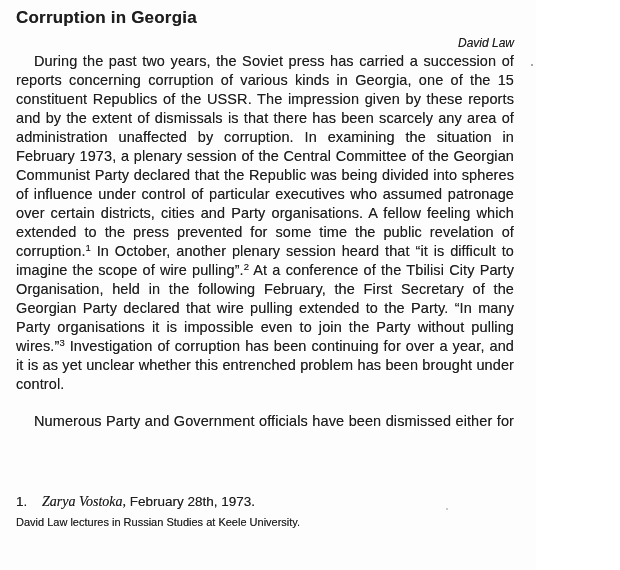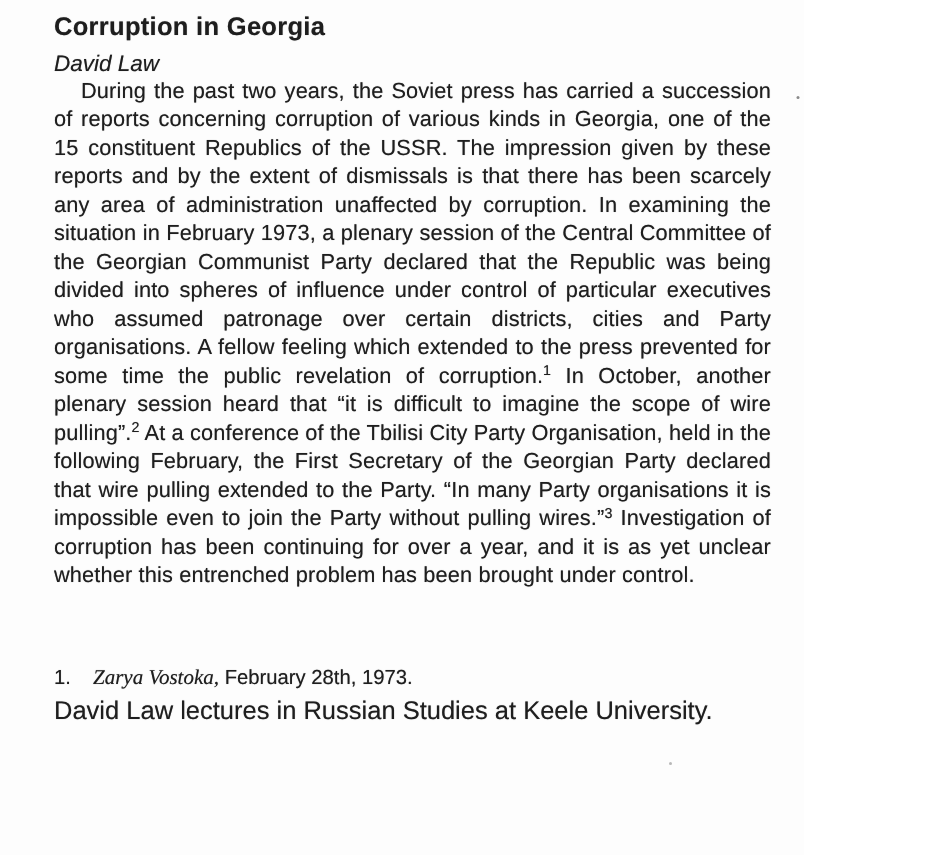--- a/index.html
+++ b/index.html
@@ -9,39 +9,40 @@
   html, body {
     margin: 0;
     padding: 0;
     background: #ffffff;
   }
   .page {
     position: relative;
     width: 536px;
     height: 570px;
     box-sizing: border-box;
-    padding: 8px 22px 0 36px;
+    padding: 8px 22px 0 16px;
     background: var(--paper);
     color: var(--ink);
     font-family: "Liberation Sans", sans-serif;
     overflow: hidden;
     text-shadow: 0 0 0.5px rgba(20,20,20,0.55);
   }
   .title {
     margin: 0;
     font-size: 17px;
     line-height: 20px;
     font-weight: bold;
     letter-spacing: 0.2px;
   }
   .author {
     margin-top: 6px;
-    font-size: 15px;
+    font-size: 12px;
     line-height: 18px;
     font-style: italic;
+    text-align: right;
   }
   .body-para {
     margin: 0;
     font-size: 14.5px;
     line-height: 19px;
     text-align: justify;
     letter-spacing: 0.1px;
   }
   .para1 {
     text-indent: 18px;
@@ -51,35 +52,35 @@
     line-height: 0;
     vertical-align: 5px;
     letter-spacing: 0;
   }
   .para2 {
     margin-top: 18px;
     text-indent: 18px;
     text-align-last: justify;
   }
   .footnotes {
-    margin-top: 47px;
+    margin-top: 60px;
     font-size: 13.5px;
     line-height: 21px;
   }
   .footnote .fn-num {
     display: inline-block;
     width: 26px;
   }
   .footnote .fn-src {
     font-family: "Liberation Serif", serif;
     font-style: italic;
     font-size: 14px;
   }
   .author-note {
-    font-size: 17px;
+    font-size: 11px;
     line-height: 21px;
   }
   .speck {
     position: absolute;
     background: #8a8a8a;
     border-radius: 50%;
   }
   .speck-1 { left: 531px; top: 64px;  width: 2px; height: 2px; }
   .speck-2 { left: 446px; top: 508px; width: 2px; height: 2px; opacity: 0.6; }
   .speck-3 { left: 563px; top: 511px; width: 2px; height: 2px; opacity: 0.5; }
@@ -87,20 +88,21 @@
 </head>
 <body>
 
 <div class="page">
 
   <h1 class="title">Corruption in Georgia</h1>
   <div class="author">David Law</div>
 
   <p class="body-para para1"><span>During the past two years, the Soviet press has carried a succession of reports concerning corruption of various kinds in Georgia, one of the 15 constituent Republics of the USSR. The impression given by these reports and by the extent of dismissals is that there has been scarcely any area of administration unaffected by corruption. In examining the situation in February 1973, a plenary session of the Central Committee of the Georgian Communist Party declared that the Republic was being divided into spheres of influence under control of particular executives who assumed patronage over certain districts, cities and Party organisations. A fellow feeling which extended to the press prevented for some time the public revelation of corruption.</span><sup>1</sup><span> In October, another plenary session heard that “it is difficult to imagine the scope of wire pulling”.</span><sup>2</sup><span> At a conference of the Tbilisi City Party Organisation, held in the following February, the First Secretary of the Georgian Party declared that wire pulling extended to the Party. “In many Party organisations it is impossible even to join the Party without pulling wires.”</span><sup>3</sup><span> Investigation of corruption has been continuing for over a year, and it is as yet unclear whether this entrenched problem has been brought under control.</span></p>
 
+  <p class="body-para para2">Numerous Party and Government officials have been dismissed either for</p>
 
   <div class="footnotes">
     <div class="footnote"><span class="fn-num">1.</span><span class="fn-src">Zarya Vostoka,</span><span class="fn-detail"> February 28th, 1973.</span></div>
     <div class="author-note">David Law lectures in Russian Studies at Keele University.</div>
   </div>
 
   <span class="speck speck-1"></span>
   <span class="speck speck-2"></span>
   <span class="speck speck-3"></span>
 

